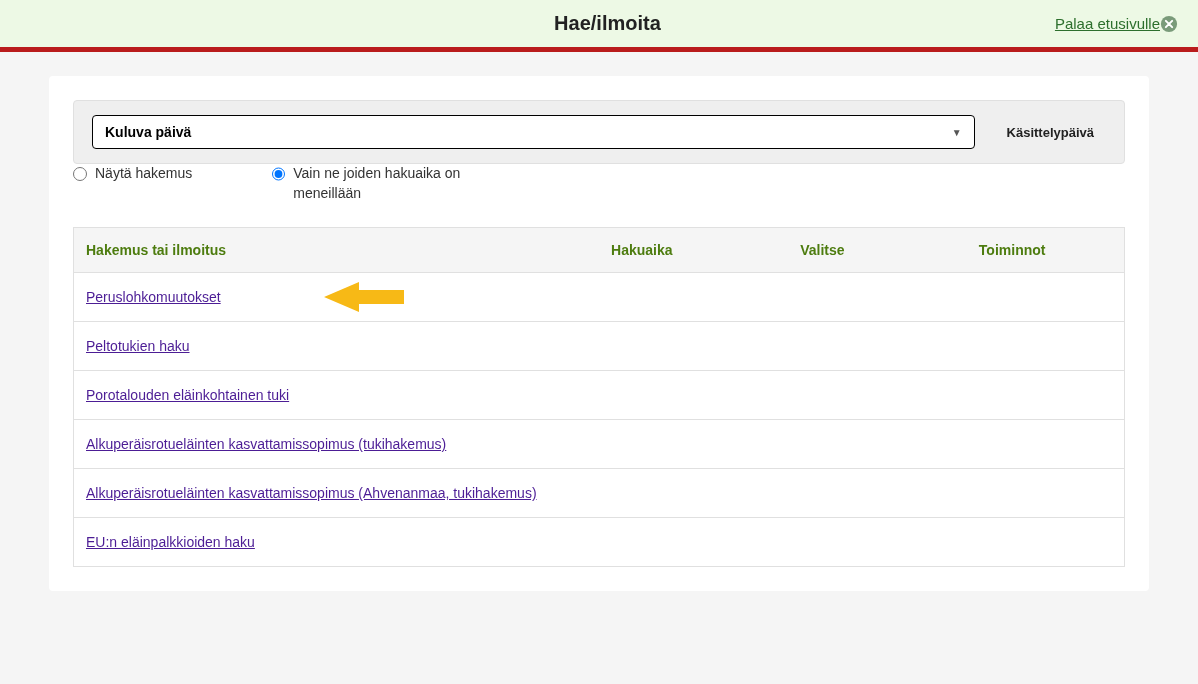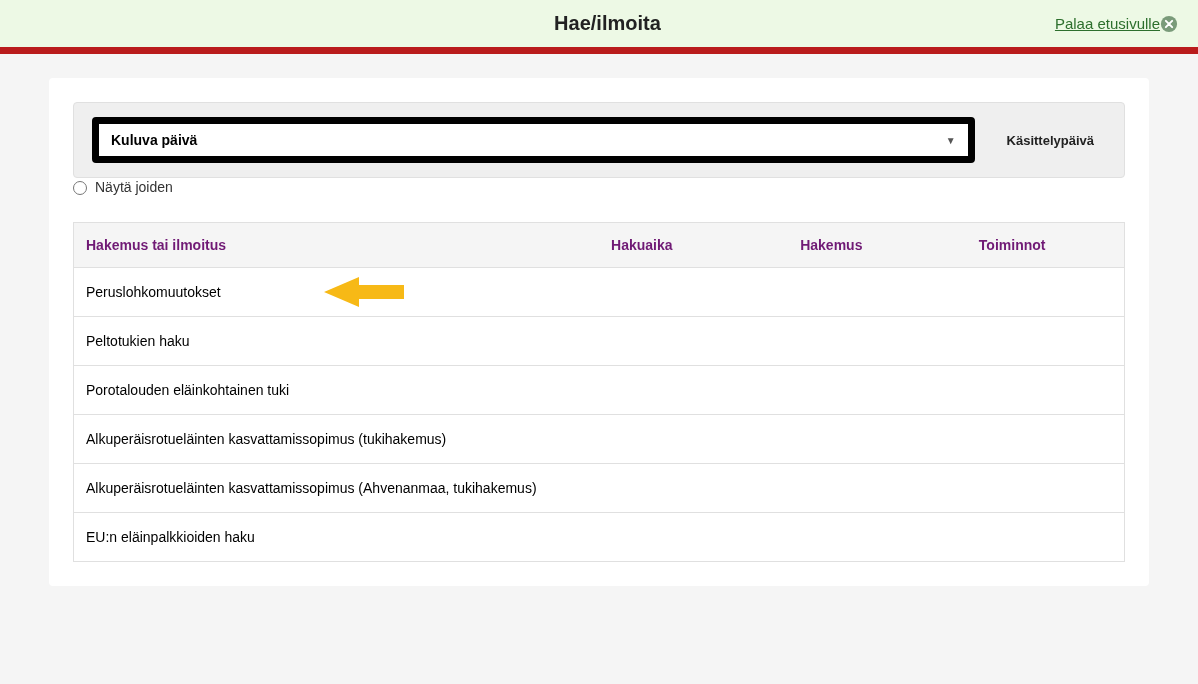--- a/index.html
+++ b/index.html
@@ -12,21 +12,21 @@
       background: #f5f5f5;
       font-size: 14px;
       color: #333;
     }
     .header-bar {
       background: #edf9e5;
       display: flex;
       align-items: center;
       justify-content: space-between;
       padding: 12px 20px;
-      border-bottom: 7px solid #b91c1c;
+      border-bottom: 5px solid #b91c1c;
     }
     .header-title {
       font-size: 20px;
       font-weight: bold;
       color: #222;
       flex: 1;
       text-align: center;
       margin-left: 140px;
     }
     .header-link {
@@ -58,21 +58,21 @@
       align-items: center;
       gap: 20px;
     }
     .dropdown {
       flex: 1;
       position: relative;
     }
     .dropdown-button {
       width: 100%;
       background: #fff;
-      border: 7px solid #000000;
+      border: 1px solid #000000;
       border-radius: 4px;
       padding: 8px 12px;
       text-align: left;
       font-size: 14px;
       font-weight: bold;
       cursor: pointer;
       display: flex;
       justify-content: space-between;
       align-items: center;
     }
@@ -117,33 +117,34 @@
       width: 100%;
       border-collapse: collapse;
       border: 1px solid #e0e0e0;
     }
     .table thead th {
       background: #f5f5f5;
       text-align: left;
       padding: 14px 12px;
       font-size: 14px;
       font-weight: bold;
-      color: #701a75;
+      color: #4d7c0f;
       border-bottom: 1px solid #e0e0e0;
     }
     .table tbody td {
       padding: 16px 12px;
       border-bottom: 1px solid #e0e0e0;
       vertical-align: middle;
     }
     .table tbody tr:last-child td {
       border-bottom: none;
     }
     .link {
-      color: #000000;
+      color: #4c1d95;
+      text-decoration: underline;
       cursor: pointer;
     }
     .col-name {
       width: 50%;
     }
     .col-time {
       width: 18%;
     }
     .col-status {
       width: 17%;
@@ -190,30 +191,34 @@
         <span class="dropdown-caret">▼</span>
       </button>
     </div>
     <div class="filter-label">Käsittelypäivä</div>
   </div>
 
 
   <div class="radio-group">
     <div class="radio-item">
       <input type="radio" name="filter" id="r1" style="">
-      <label for="r1">Näytä joiden</label>
+      <label for="r1">Näytä hakemus</label>
+    </div>
+    <div class="radio-item">
+      <input type="radio" name="filter" id="r2" checked="" style="">
+      <label for="r2">Vain ne joiden hakuaika on meneillään</label>
     </div>
   </div>
 
   <table class="table">
     <thead>
       <tr>
         <th class="col-name">Hakemus tai ilmoitus</th>
         <th class="col-time">Hakuaika</th>
-        <th class="col-status">Hakemus</th>
+        <th class="col-status">Valitse</th>
         <th class="col-actions">Toiminnot</th>
       </tr>
     </thead>
     <tbody id="table-body">
     <tr>
           <td class="arrow-cell"><a class="link">Peruslohkomuutokset</a><svg width="80" height="30" viewBox="0 0 80 30" class="arrow-annotation">
               <path d="M80 8 L35 8 L35 0 L0 15 L35 30 L35 22 L80 22 Z" fill="#f7b916"></path>
             </svg></td>
           <td><span class="ellipsis"></span></td>
           <td></td>

